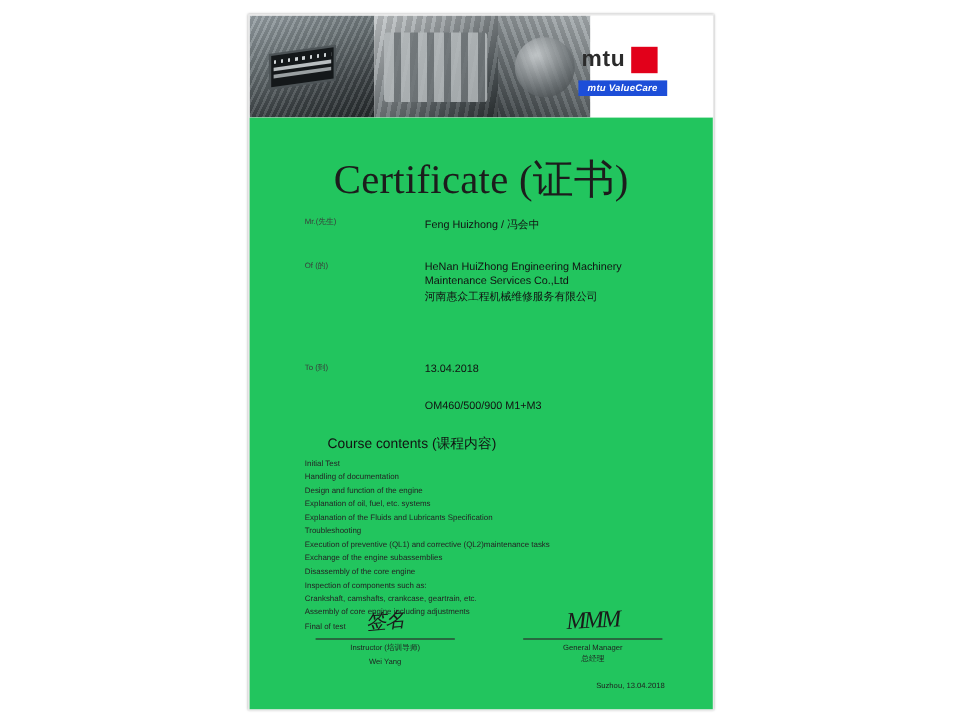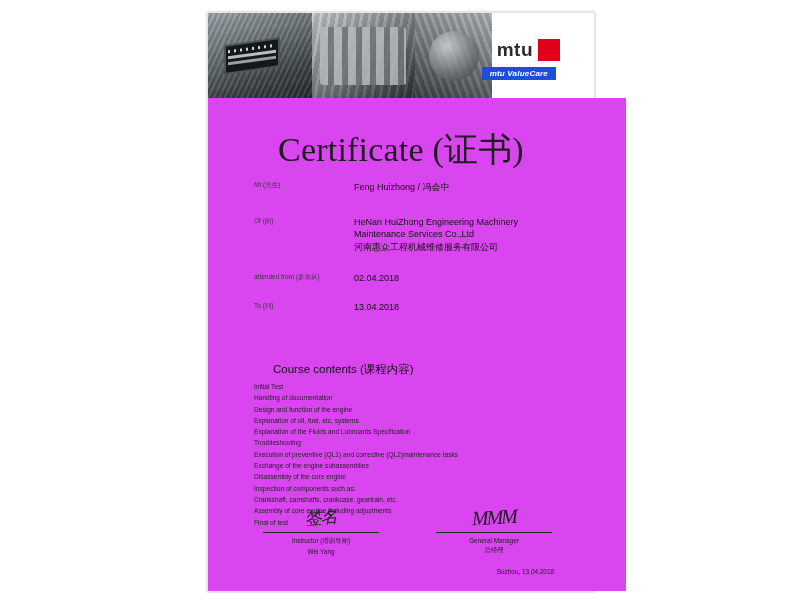--- a/index.html
+++ b/index.html
@@ -106,21 +106,21 @@
   #logo-panel {
     flex: 1;
     height: 85px;
     background: #ffffff;
     position: relative;
   }
 
   
   #mtu-logo {
     position: absolute;
-    right: 34px;
+    right: 46px;
     top: 26px;
     display: flex;
     align-items: flex-end;
   }
   #mtu-wordmark {
     font-family: "Liberation Sans", sans-serif;
     font-weight: bold;
     font-size: 19px;
     letter-spacing: 0.5px;
     color: #2b2b2b;
@@ -145,22 +145,21 @@
     white-space: nowrap;
   }
 
   
   #certificate-body {
     position: absolute;
     left: 0;
     top: 85px;
     width: 386px;
     height: 493px;
-    background: #d946ef;
-    padding-left: 32px;
+    background: #22c55e;
   }
 
   #certificate-title {
     position: absolute;
     left: 0;
     top: 29px;
     width: 386px;
     text-align: center;
     font-family: "Liberation Serif", serif;
     font-size: 34px;
@@ -308,30 +307,30 @@
         <span class="field-value">Feng Huizhong / 冯会中</span>
       </div>
 
       <div class="field-row" id="row-of">
         <span class="field-label">Of (的)</span>
         <span class="field-value">HeNan HuiZhong Engineering Machinery</span>
         <span class="field-value line2">Maintenance Services Co.,Ltd</span>
         <span class="field-value line3">河南惠众工程机械维修服务有限公司</span>
       </div>
 
-      <div class="field-row" id="row-attended">
-        <span class="field-label">attended from (参加从)</span>
-        <span class="field-value">02.04.2018</span>
-      </div>
 
       <div class="field-row" id="row-to">
         <span class="field-label">To (到)</span>
         <span class="field-value">13.04.2018</span>
       </div>
 
+      <div class="field-row" id="row-course-code">
+        <span class="field-label"></span>
+        <span class="field-value">OM460/500/900  M1+M3</span>
+      </div>
 
       <div id="course-contents-heading">Course contents (课程内容)</div>
 
       <ul id="course-list">
         <li>Initial Test</li>
         <li>Handling of documentation</li>
         <li>Design and function of the engine</li>
         <li>Explanation of oil, fuel, etc. systems</li>
         <li>Explanation of the Fluids and Lubricants Specification</li>
         <li>Troubleshooting</li>

